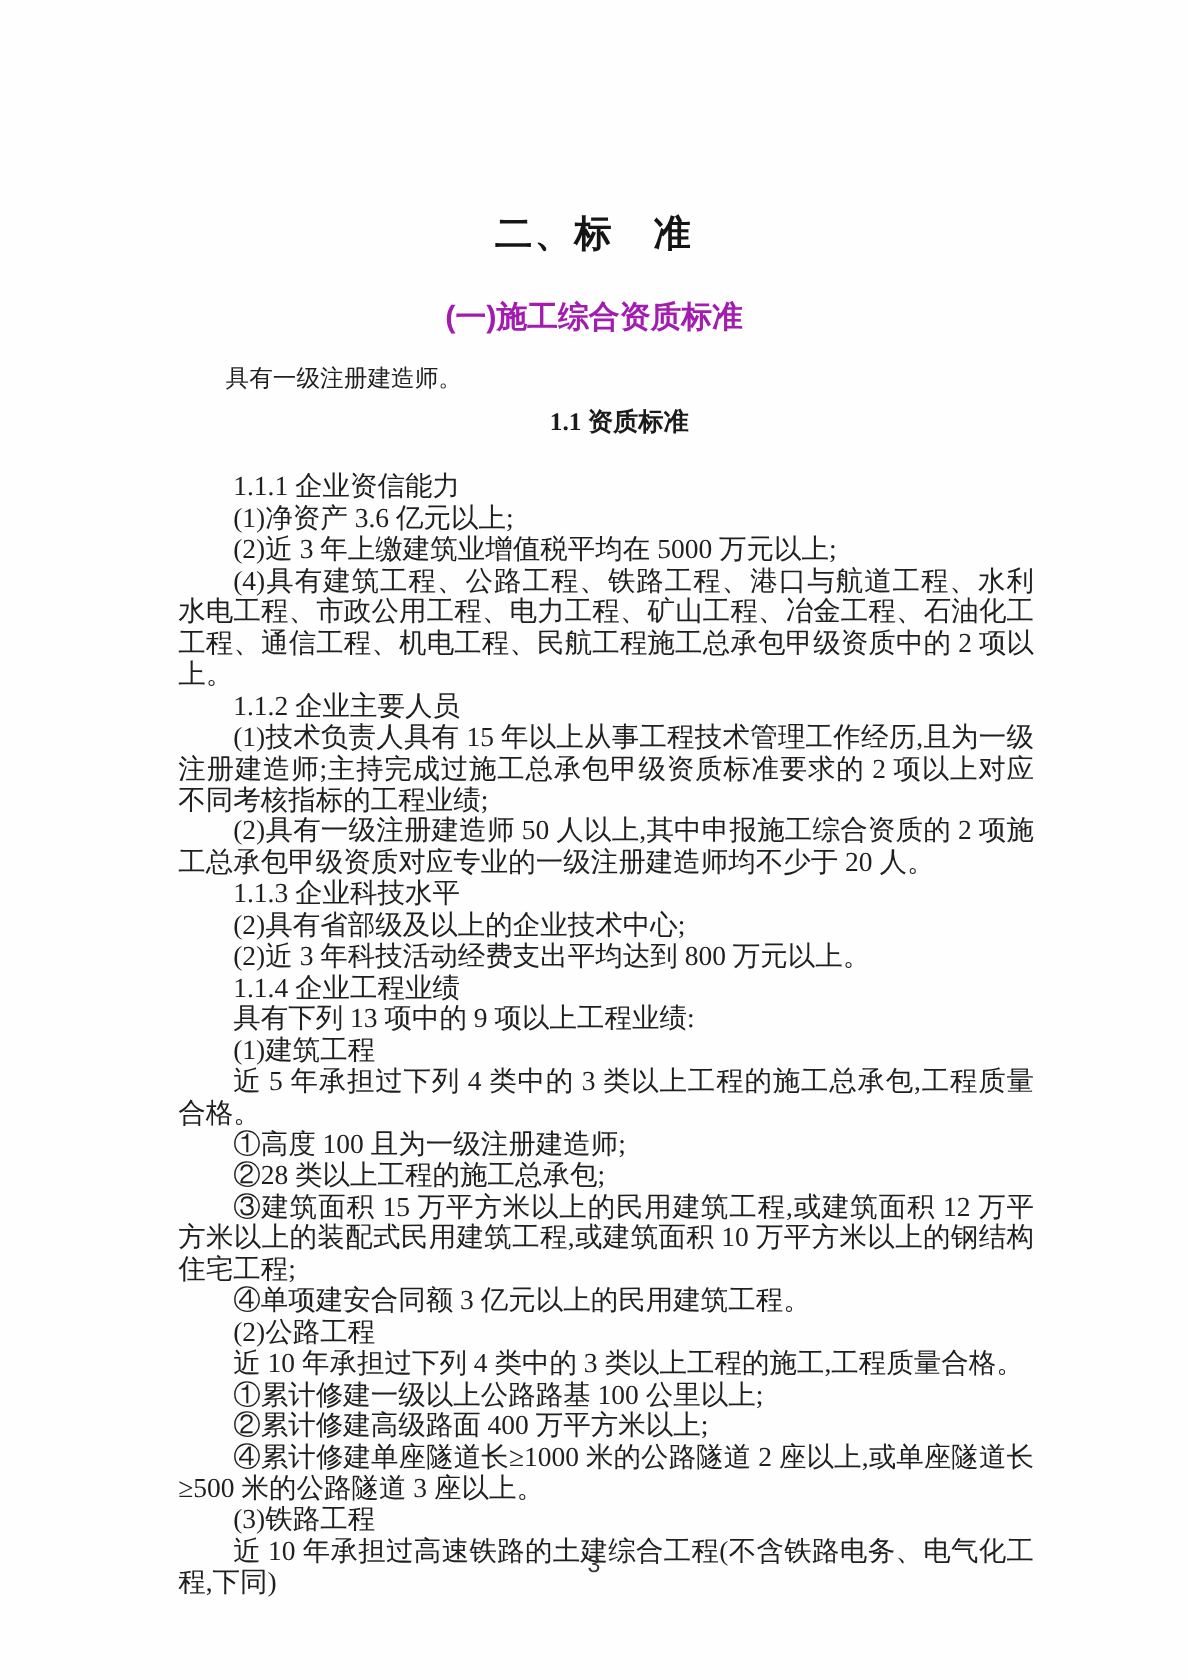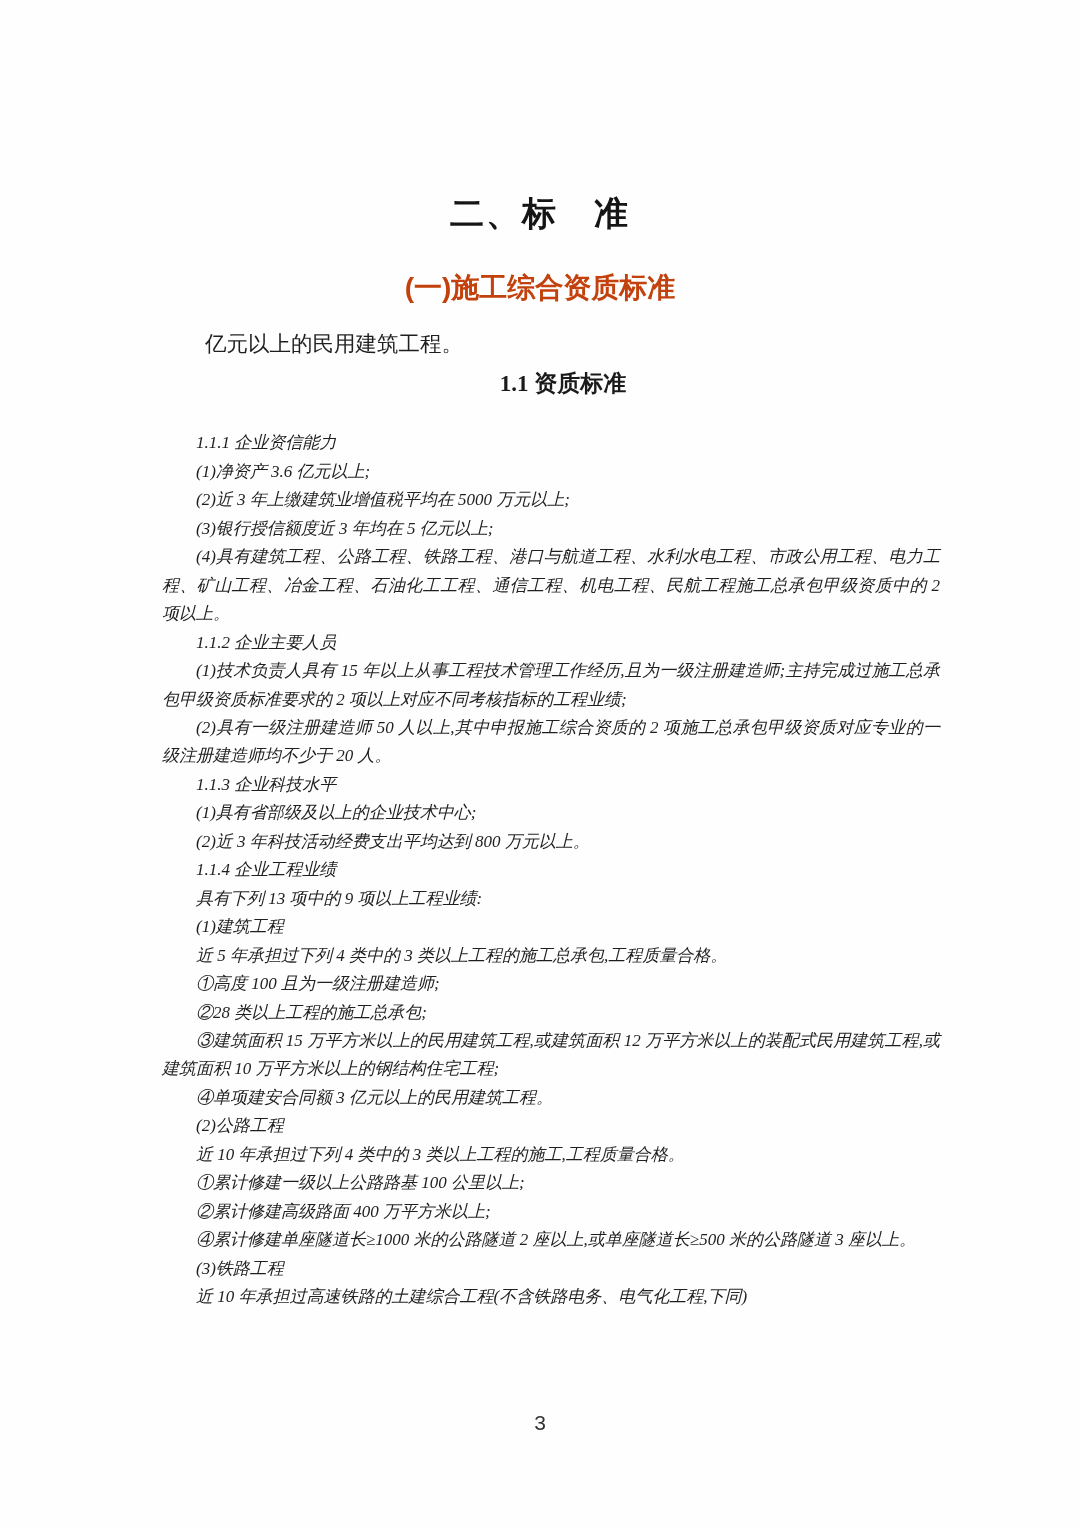--- a/index.html
+++ b/index.html
@@ -28,21 +28,21 @@
     letter-spacing: 2px;
     color: #151515;
   }
   .doc-subtitle {
     margin-top: 40px;
     text-align: center;
     font-family: "Liberation Sans", "DejaVu Sans", sans-serif;
     font-weight: bold;
     font-size: 28px;
     line-height: 32px;
-    color: #c2410c;
+    color: #a21caf;
   }
   .intro {
     width: 778px;
     margin: 26px 140px 0 162px;
     font-size: 21.5px;
     line-height: 28.45px;
     text-indent: 2em;
     text-align: justify;
   }
   .sub-heading {
@@ -50,24 +50,23 @@
     text-align: center;
     font-weight: bold;
     font-size: 23px;
     line-height: 28px;
     color: #1a1a1a;
     padding-left: 46px;
   }
   .doc-body {
     width: 778px;
     margin: 31px 140px 0 162px;
-    font-size: 17px;
+    font-size: 25px;
     line-height: 28.45px;
     text-align: justify;
-    font-style: italic;
   }
   .para {
     text-indent: 2em;
     margin: 0;
   }
   .page-num {
     position: absolute;
     top: 1411px;
     left: 0;
     width: 100%;
@@ -76,33 +75,32 @@
     font-size: 21px;
     color: #333333;
   }
 </style>
 </head>
 <body>
 
 <div class="page">
   <h1 class="doc-title">二、标　准</h1>
   <h2 class="doc-subtitle">(一)施工综合资质标准</h2>
-  <p class="intro">亿元以上的民用建筑工程。</p>
+  <p class="intro">具有一级注册建造师。</p>
   <h3 class="sub-heading">1.1 资质标准</h3>
   <div class="doc-body" id="body-paragraphs">
       <p class="para">1.1.1 企业资信能力</p>
       <p class="para">(1)净资产 3.6 亿元以上;</p>
       <p class="para">(2)近 3 年上缴建筑业增值税平均在 5000 万元以上;</p>
-      <p class="para">(3)银行授信额度近 3 年均在 5 亿元以上;</p>
       <p class="para">(4)具有建筑工程、公路工程、铁路工程、港口与航道工程、水利水电工程、市政公用工程、电力工程、矿山工程、冶金工程、石油化工工程、通信工程、机电工程、民航工程施工总承包甲级资质中的 2 项以上。</p>
       <p class="para">1.1.2 企业主要人员</p>
       <p class="para">(1)技术负责人具有 15 年以上从事工程技术管理工作经历,且为一级注册建造师;主持完成过施工总承包甲级资质标准要求的 2 项以上对应不同考核指标的工程业绩;</p>
       <p class="para">(2)具有一级注册建造师 50 人以上,其中申报施工综合资质的 2 项施工总承包甲级资质对应专业的一级注册建造师均不少于 20 人。</p>
       <p class="para">1.1.3 企业科技水平</p>
-      <p class="para">(1)具有省部级及以上的企业技术中心;</p>
+      <p class="para">(2)具有省部级及以上的企业技术中心;</p>
       <p class="para">(2)近 3 年科技活动经费支出平均达到 800 万元以上。</p>
       <p class="para">1.1.4 企业工程业绩</p>
       <p class="para">具有下列 13 项中的 9 项以上工程业绩:</p>
       <p class="para">(1)建筑工程</p>
       <p class="para">近 5 年承担过下列 4 类中的 3 类以上工程的施工总承包,工程质量合格。</p>
       <p class="para">①高度 100 且为一级注册建造师;</p>
       <p class="para">②28 类以上工程的施工总承包;</p>
       <p class="para">③建筑面积 15 万平方米以上的民用建筑工程,或建筑面积 12 万平方米以上的装配式民用建筑工程,或建筑面积 10 万平方米以上的钢结构住宅工程;</p>
       <p class="para">④单项建安合同额 3 亿元以上的民用建筑工程。</p>
       <p class="para">(2)公路工程</p>

